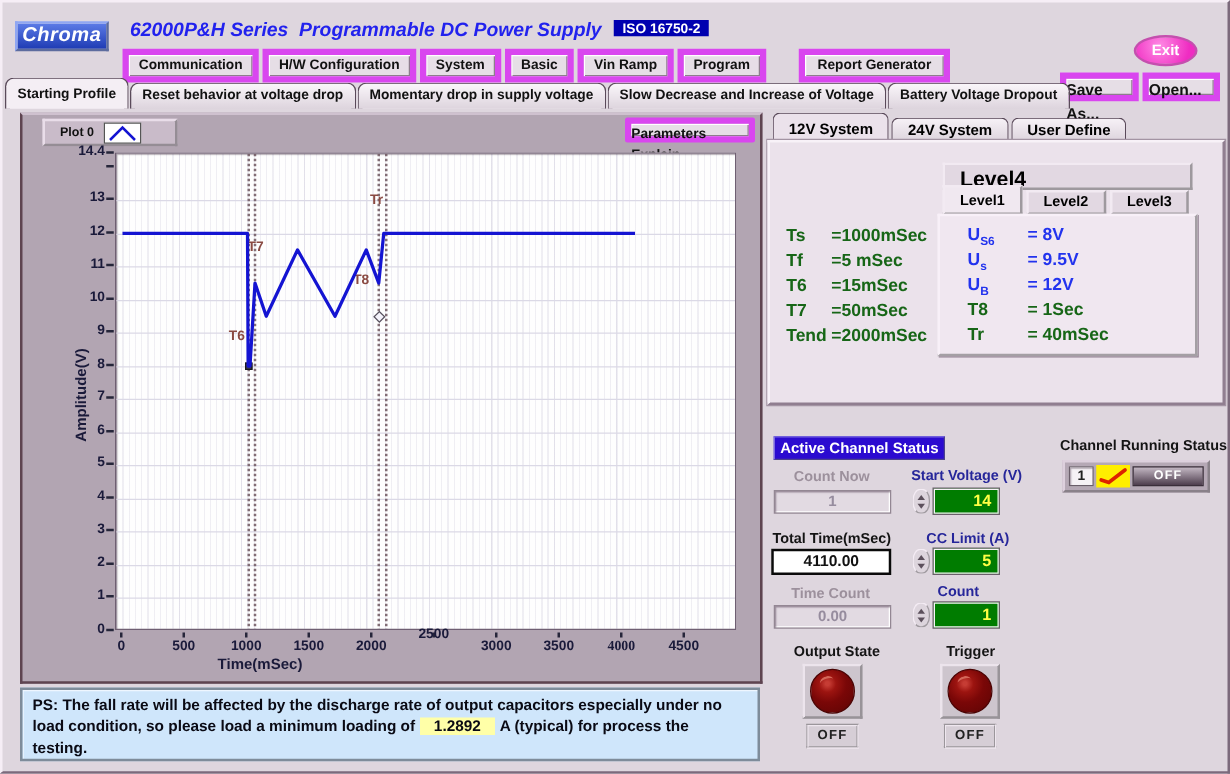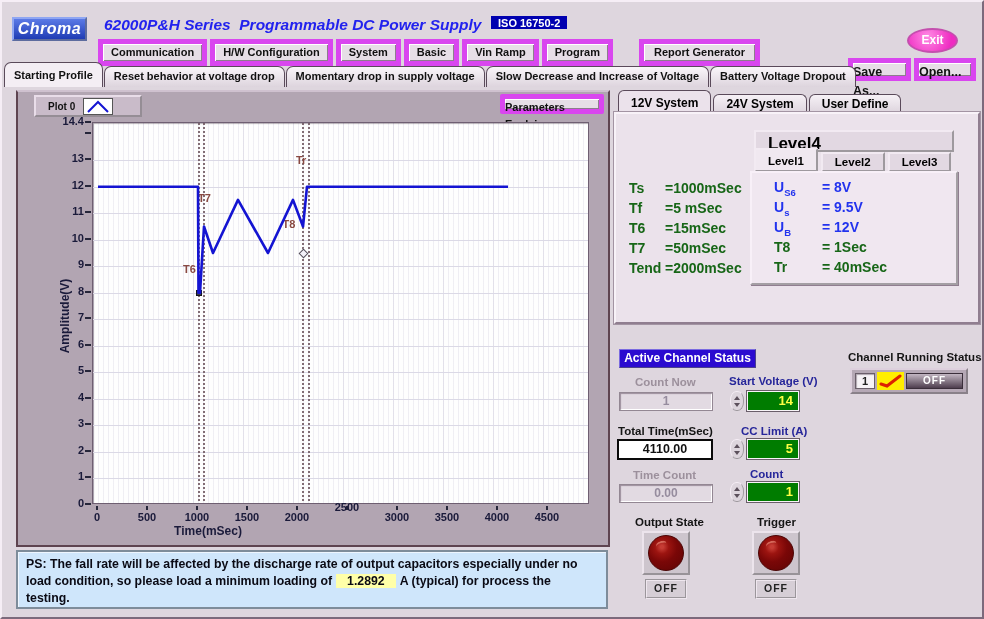--- a/index.html
+++ b/index.html
@@ -197,21 +197,21 @@
       <div class="xtick-label" style="left: 204px; top: 419px;">1500</div>
       <div class="xtick-mark" style="left: 278px; top: 414px;"></div>
       <div class="xtick-label" style="left: 254px; top: 419px;">2000</div>
       <div class="xtick-mark" style="left: 328px; top: 414px;"></div>
       <div class="xtick-label" style="left: 304px; top: 409px;">2500</div>
       <div class="xtick-mark" style="left: 378px; top: 414px;"></div>
       <div class="xtick-label" style="left: 354px; top: 419px;">3000</div>
       <div class="xtick-mark" style="left: 428px; top: 414px;"></div>
       <div class="xtick-label" style="left: 404px; top: 419px;">3500</div>
       <div class="xtick-mark" style="left: 478px; top: 414px;"></div>
-      <div class="xtick-label" style="left: 454px; top: 419px;">4000</div>
+      <div class="xtick-label" style="left: 454px; top: 419px; font-family: Liberation Serif, serif;">4000</div>
       <div class="xtick-mark" style="left: 528px; top: 414px;"></div>
       <div class="xtick-label" style="left: 504px; top: 419px;">4500</div>
     </div>
 
   <div class="psnote">
     <span>PS: The fall rate will be affected by the discharge rate of output capacitors especially under no load condition, so please load a minimum loading of</span><span class="hl">1.2892</span><span>A (typical) for process the testing.</span>
   </div>
 
   <div class="systabs">
     <div class="systab active">12V System</div>

